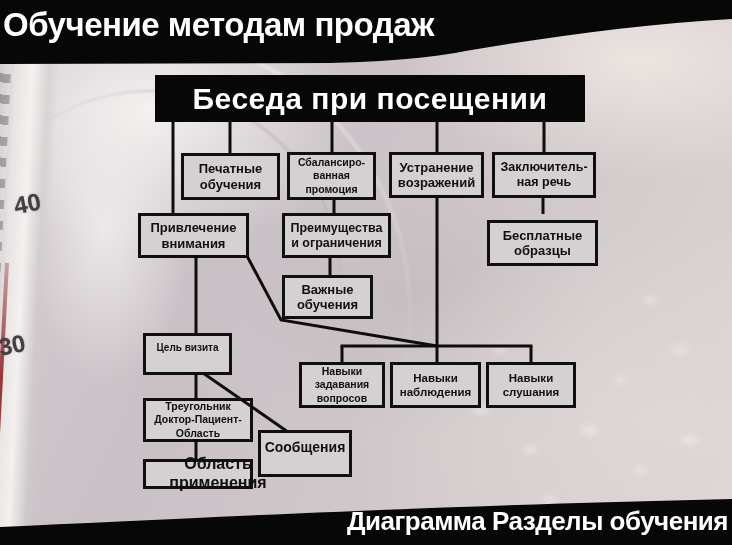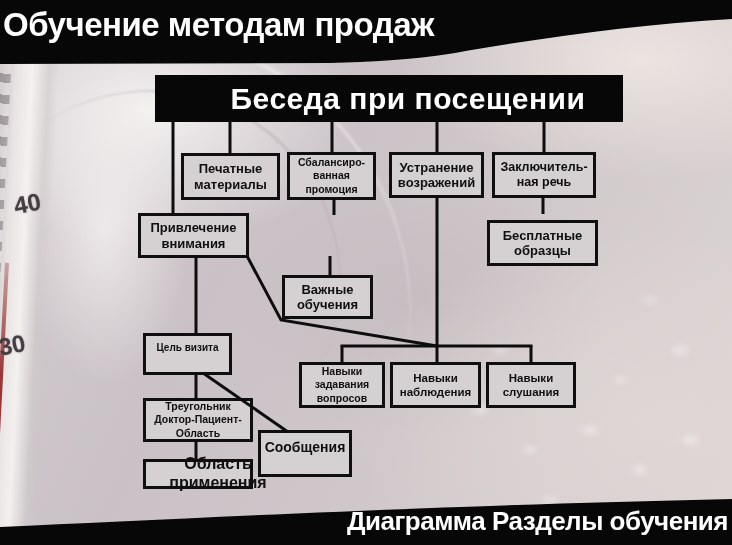--- a/index.html
+++ b/index.html
@@ -46,21 +46,21 @@
   .mercury{position:absolute;left:22px;top:210px;width:4px;height:283px;
     background:linear-gradient(180deg, rgba(150,60,60,.4), #9c3535 40%, #aa3d3d);}
   .t-mark{position:absolute;font-weight:bold;color:#443e42;transform:rotate(-14deg);
     font-size:24px;text-shadow:0 0 2px rgba(68,62,66,.45);}
   .t-40{left:28px;top:136px;}
   .t-30{left:20px;top:278px;}
   
   .root-node{
     position:absolute;left:155px;top:75px;width:430px;height:47px;z-index:3;
     background:#070707;color:#fff;font-weight:bold;font-size:30px;letter-spacing:.5px;
-    display:flex;align-items:center;justify-content:center;white-space:pre-line;padding-left:38px;
+    display:flex;align-items:center;justify-content:center;white-space:pre-line;
   }
   .node{
     position:absolute;z-index:3;box-sizing:border-box;
     background:#d5d1d3;border:3px solid #0f0f0f;color:#101010;
     font-weight:bold;font-size:13px;line-height:1.18;
     display:flex;align-items:center;justify-content:center;
     text-align:center;white-space:pre-line;
   }
   .node.sm{font-size:10.5px;line-height:1.25;}
   .node.md{font-size:11.5px;line-height:1.25;}
@@ -105,30 +105,32 @@
   <div class="thermo">
     <div class="thermo-ticks"></div>
     <div class="mercury"></div>
     <div class="t-mark t-40">40</div>
     <div class="t-mark t-30">30</div>
   </div>
 
   <div class="root-node">Беседа при посещении</div>
 
   <div class="node n-pechatnye">Печатные
-материалы</div>
+обучения</div>
   <div class="node sm n-sbalans">Сбалансиро-
 ванная
 промоция</div>
   <div class="node n-zaklyuch">Заключитель-
 ная речь</div>
   <div class="node n-ustranenie">Устранение
 возражений</div>
   <div class="node n-privlechenie">Привлечение
 внимания</div>
+  <div class="node n-preimushch">Преимущества
+и ограничения</div>
   <div class="node n-besplatnye">Бесплатные
 образцы</div>
   <div class="node n-vazhnye">Важные
 обучения</div>
   <div class="node top-align n-tsel">Цель визита</div>
   <div class="node sm n-navyki-vopr">Навыки
 задавания
 вопросов</div>
   <div class="node md n-navyki-nabl">Навыки
 наблюдения</div>

